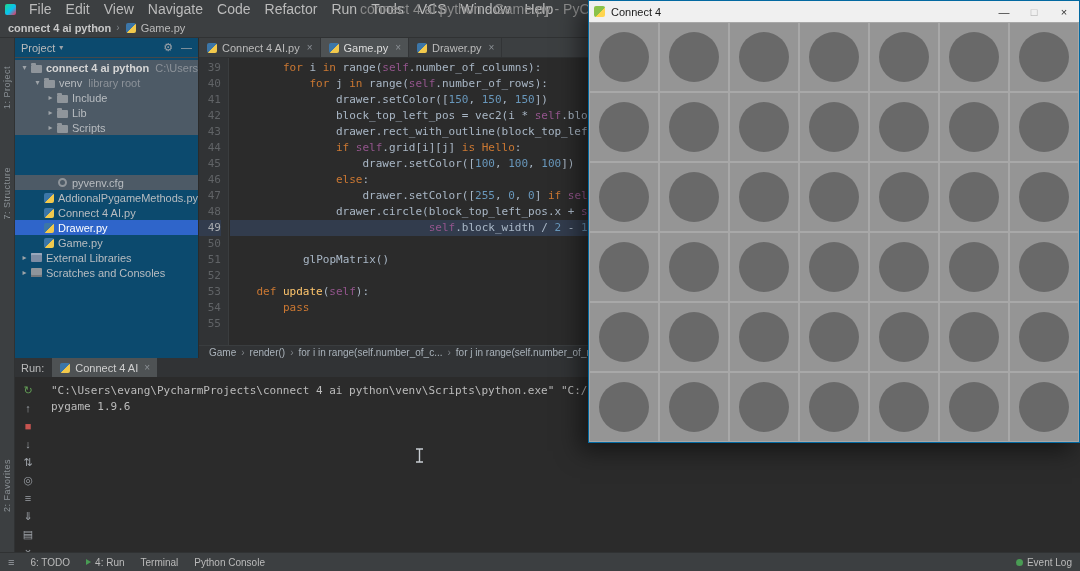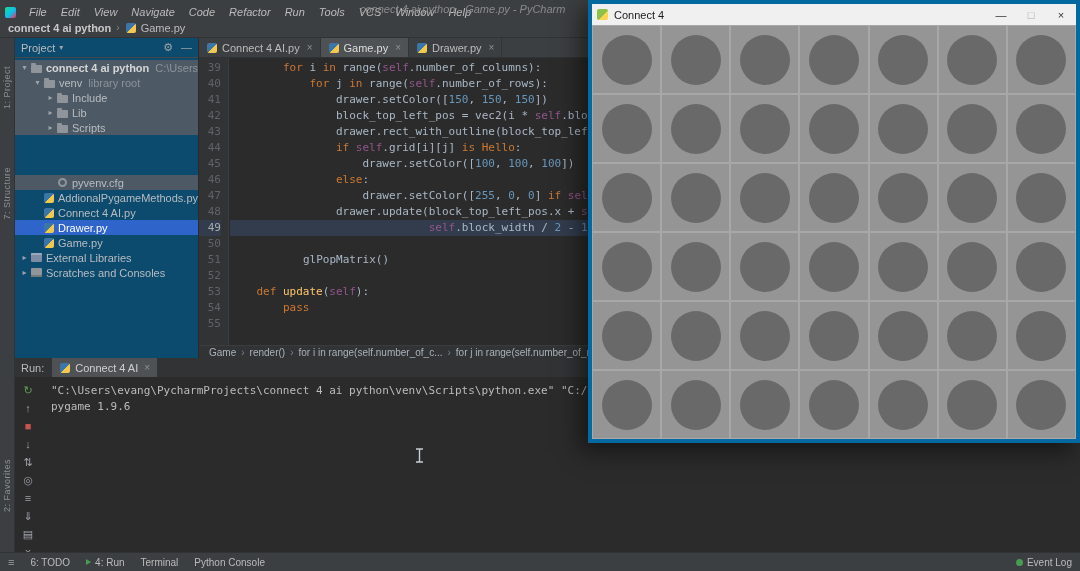--- a/index.html
+++ b/index.html
@@ -1,21 +1,21 @@
 <!DOCTYPE html>
 <html><head>
 <meta charset="utf-8">
 <style>
   *{margin:0;padding:0;box-sizing:border-box;}
   html,body{background:#151515;}
   body{font-family:"Liberation Sans",sans-serif;}
   .screen{position:relative;width:1080px;height:571px;background:#2b2b2b;overflow:hidden;color:#bbbbbb;}
 
   
-  .menubar{position:absolute;left:0;top:0;right:0;height:18px;background:#3c3f41;display:flex;align-items:flex-end;font-size:11px;z-index:2;font-style:italic;}
+  .menubar{position:absolute;left:0;top:0;right:0;height:18px;background:#3c3f41;display:flex;align-items:center;font-size:14px;z-index:2;}
   .app-icon{width:11px;height:11px;margin:0 6px 0 5px;border-radius:2px;background:linear-gradient(135deg,#21d789,#07c3f2 55%,#fe2857);flex:none;}
   .menu-item{padding:0 7px;color:#bbbbbb;white-space:nowrap;}
   .win-title{position:absolute;left:360px;top:0;height:18px;line-height:18px;color:#8a8a8a;white-space:nowrap;}
 
   
   .navrow{position:absolute;left:0;top:18px;right:0;height:20px;background:#3c3f41;border-bottom:1px solid #303233;display:flex;align-items:center;font-size:11px;z-index:2;}
   .navrow .proj{font-weight:bold;color:#c8c8c8;margin-left:8px;}
   .navrow .sep,.crumbs .sep{color:#7d8287;margin:0 5px;font-size:10px;}
 
   
@@ -89,21 +89,21 @@
   .ic{display:inline-block;flex:none;}
   .ic-folder{width:11px;height:8px;background:#8f959b;border-radius:1px;position:relative;margin:2px 1px 0 1px;}
   .ic-folder::before{content:"";position:absolute;top:-2px;left:0;width:5px;height:2px;background:#8f959b;border-radius:1px 1px 0 0;}
   .ic-py{width:10px;height:10px;border-radius:2px;background:linear-gradient(135deg,#3c76a8 52%,#f2c94c 48%);margin:0 1px;}
   .ic-pygame{width:11px;height:11px;border-radius:2px;background:linear-gradient(135deg,#8ac24a 55%,#ffd54f 45%);margin:0 1px;}
   .ic-cfg{width:9px;height:9px;border:2px solid #8f959b;border-radius:50%;margin:0 2px;}
   .ic-lib{width:11px;height:9px;background:#7d8ca3;margin:0 1px;border-radius:1px;box-shadow:inset 0 2px 0 #9aa7bb;}
   .ic-scratch{width:11px;height:9px;background:#8f959b;margin:0 1px;border-radius:1px;box-shadow:inset 0 -2px 0 #73787d;}
 
   
-  .gamewin{position:absolute;left:588px;top:0;width:492px;height:443px;background:#959595;border:4px solid #0369a1;box-shadow:-8px 8px 22px rgba(0,0,0,.5);z-index:20;}
+  .gamewin{position:absolute;left:588px;top:0;width:492px;height:443px;background:#959595;border:1px solid #0369a1;box-shadow:-8px 8px 22px rgba(0,0,0,.5);z-index:20;}
   .titlebar{height:21px;background:#f0f0f0;display:flex;align-items:center;font-size:11px;color:#1a1a1a;}
   .tb-title{margin-left:5px;}
   .tb-btns{margin-left:auto;display:flex;height:21px;}
   .tb-btn{width:30px;display:flex;align-items:center;justify-content:center;color:#333333;font-size:11px;}
   .tb-btn.dim{color:#a9a9a9;}
   .titlebar .ic-pygame{margin-left:5px;}
   .board{position:absolute;left:0;top:21px;right:0;bottom:0;display:grid;grid-template-columns:repeat(7,1fr);grid-template-rows:repeat(6,1fr);background:#a8a8a8;}
   .cell{border:1px solid #a8a8a8;background:#959595;display:flex;align-items:center;justify-content:center;}
   .disc{width:50px;height:50px;border-radius:50%;background:#696969;}
 
@@ -262,21 +262,21 @@
     <div class="codearea">
         <div class="cl"><span class="seg" style="padding-left: 8ch;"><span class="tk-k">for </span><span class="tk-t">i </span><span class="tk-k">in </span><span class="tk-t">range(</span><span class="tk-s">self</span><span class="tk-t">.number_of_columns):</span></span></div>
         <div class="cl"><span class="seg" style="padding-left: 12ch;"><span class="tk-k">for </span><span class="tk-t">j </span><span class="tk-k">in </span><span class="tk-t">range(</span><span class="tk-s">self</span><span class="tk-t">.number_of_rows):</span></span></div>
         <div class="cl"><span class="seg" style="padding-left: 16ch;"><span class="tk-t">drawer.setColor([</span><span class="tk-n">150</span><span class="tk-t">, </span><span class="tk-n">150</span><span class="tk-t">, </span><span class="tk-n">150</span><span class="tk-t">])</span></span></div>
         <div class="cl"><span class="seg" style="padding-left: 16ch;"><span class="tk-t">block_top_left_pos = vec2(i * </span><span class="tk-s">self</span><span class="tk-t">.block_width</span></span></div>
         <div class="cl"><span class="seg" style="padding-left: 16ch;"><span class="tk-t">drawer.rect_with_outline(block_top_left_pos.x,</span></span></div>
         <div class="cl"><span class="seg" style="padding-left: 16ch;"><span class="tk-k">if </span><span class="tk-s">self</span><span class="tk-t">.grid[i][j] </span><span class="tk-k">is </span><span class="tk-k">Hello</span><span class="tk-t">:</span></span></div>
         <div class="cl"><span class="seg" style="padding-left: 20ch;"><span class="tk-t">drawer.setColor([</span><span class="tk-n">100</span><span class="tk-t">, </span><span class="tk-n">100</span><span class="tk-t">, </span><span class="tk-n">100</span><span class="tk-t">])</span></span></div>
         <div class="cl"><span class="seg" style="padding-left: 16ch;"><span class="tk-k">else</span><span class="tk-t">:</span></span></div>
         <div class="cl"><span class="seg" style="padding-left: 20ch;"><span class="tk-t">drawer.setColor([</span><span class="tk-n">255</span><span class="tk-t">, </span><span class="tk-n">0</span><span class="tk-t">, </span><span class="tk-n">0</span><span class="tk-t">] </span><span class="tk-k">if </span><span class="tk-s">self</span><span class="tk-t">.grid</span></span></div>
-        <div class="cl"><span class="seg" style="padding-left: 16ch;"><span class="tk-t">drawer.update(block_top_left_pos.x + </span><span class="tk-s">self</span><span class="tk-t">.bloc</span></span></div>
+        <div class="cl"><span class="seg" style="padding-left: 16ch;"><span class="tk-t">drawer.circle(block_top_left_pos.x + </span><span class="tk-s">self</span><span class="tk-t">.bloc</span></span></div>
         <div class="cl cur"><span class="seg" style="padding-left: 30ch;"><span class="tk-s">self</span><span class="tk-t">.block_width / </span><span class="tk-n">2</span><span class="tk-t"> - </span><span class="tk-n">10</span><span class="tk-t">)</span></span></div>
         <div class="cl"><span class="seg" style="padding-left: 0ch;"></span></div>
         <div class="cl"><span class="seg" style="padding-left: 8ch; margin-left: 20px;"><span class="tk-t">glPopMatrix()</span></span></div>
         <div class="cl"><span class="seg" style="padding-left: 0ch;"></span></div>
         <div class="cl"><span class="seg" style="padding-left: 4ch;"><span class="tk-k">def </span><span class="tk-f">update</span><span class="tk-t">(</span><span class="tk-s">self</span><span class="tk-t">):</span></span></div>
         <div class="cl"><span class="seg" style="padding-left: 8ch;"><span class="tk-k">pass</span></span></div>
         <div class="cl"><span class="seg" style="padding-left: 0ch;"></span></div>
       </div>
   </div>
 

